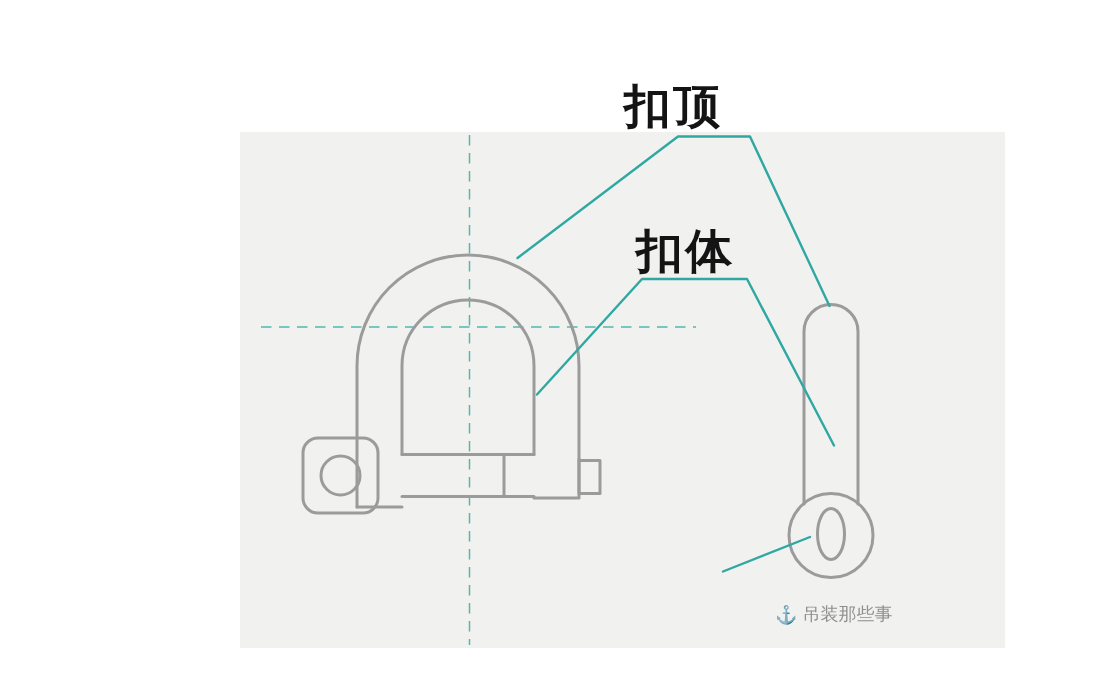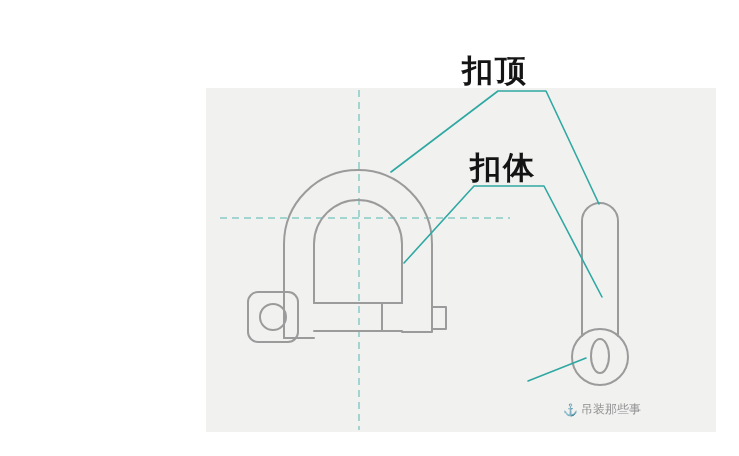--- a/index.html
+++ b/index.html
@@ -2,21 +2,20 @@
 <html><head>
 <meta charset="utf-8">
 <style>
   html,body{margin:0;padding:0;background:#ffffff;}
   .stage{
     position:relative;
     width:670px;height:456px;
     background:#ffffff;
     overflow:hidden;
     font-family:"Liberation Sans", sans-serif;
-    margin-left:46px;
   }
   .panel{
     position:absolute;
     left:160px;top:88px;
     width:575px;height:344px;
     background:#f1f1f0;
   }
   .draw{
     position:absolute;left:0;top:0;width:739px;height:456px;
   }

